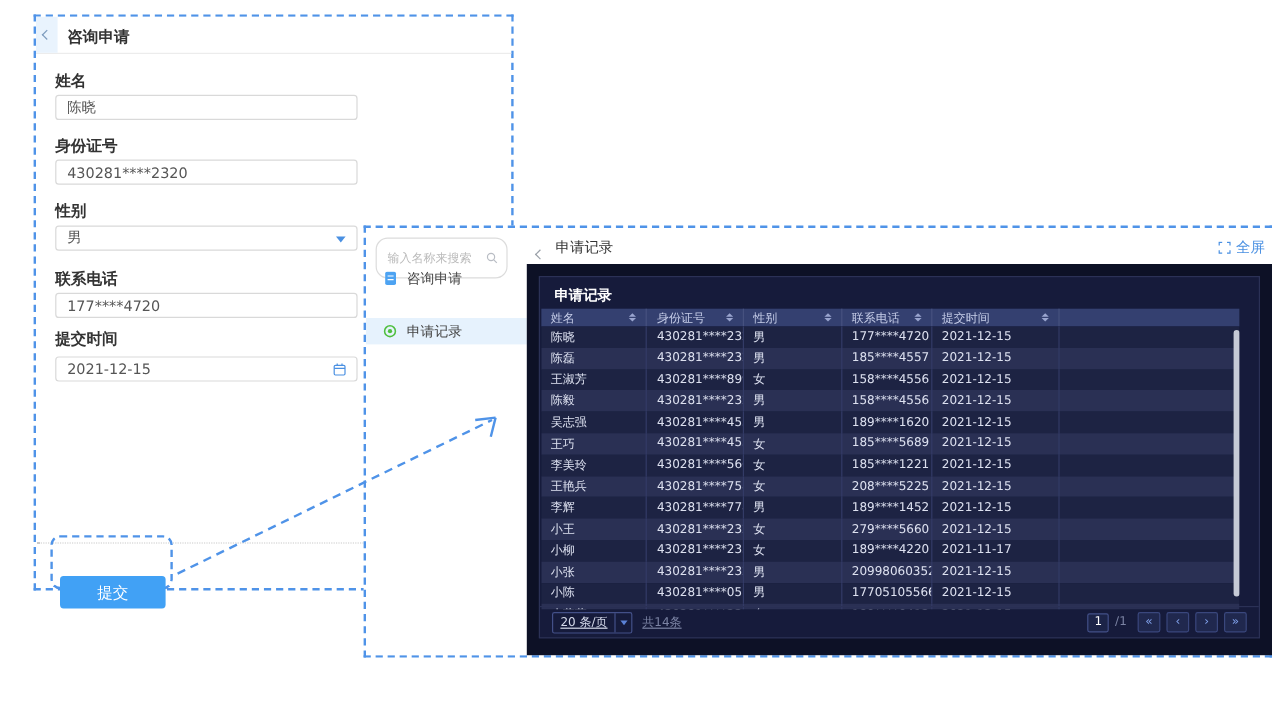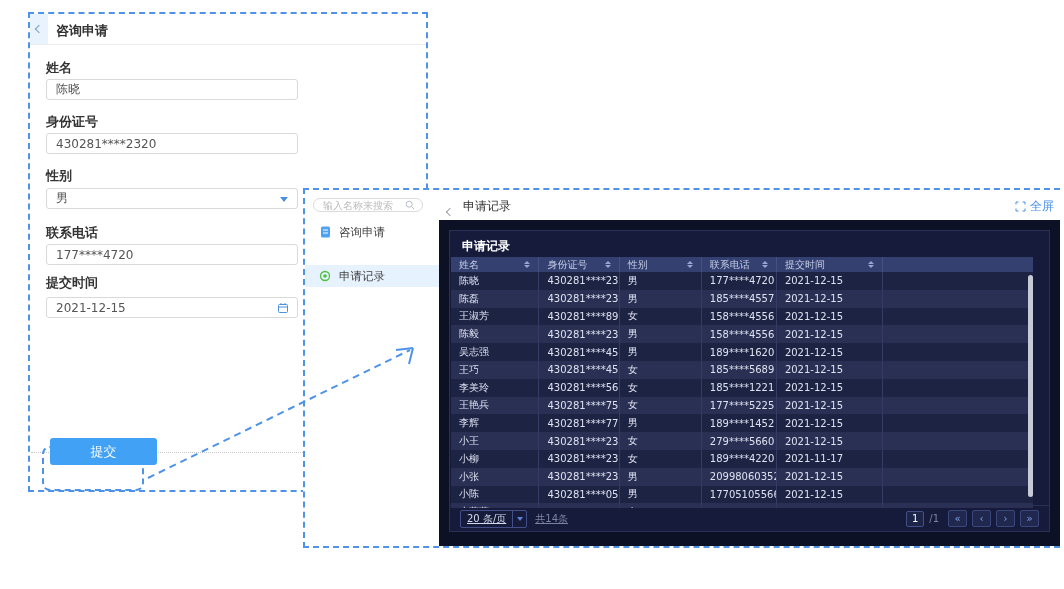--- a/index.html
+++ b/index.html
@@ -20,29 +20,29 @@
   .f-label { position:absolute; left:16px; font-size:13px; font-weight:bold; color:#333; }
   .f-input {
     position:absolute; left:16px; width:252px; height:21px; border:1px solid #d9d9d9; border-radius:3px;
     font-size:12px; color:#555; display:flex; align-items:center; padding-left:9px; background:#fff;
   }
   .caret-down { position:absolute; right:9px; top:8px; width:0; height:0; border-left:4px solid transparent; border-right:4px solid transparent; border-top:5px solid #4a90e2; }
   .cal-icon { position:absolute; right:8px; top:4px; }
   .divider-dotted { position:absolute; left:1px; right:1px; top:438px; border-top:1px dotted #c9c9c9; }
   .submit-sel { position:absolute; left:12px; top:432px; width:102px; height:45px; border:2px dashed #4f93e8; border-radius:8px; }
   .submit-btn {
-    position:absolute; left:20px; top:424px; width:107px; height:27px; background:#41a1f5; border:none; border-radius:3px;
+    position:absolute; left:20px; top:466px; width:88px; height:27px; background:#41a1f5; border:none; border-radius:3px;
     color:#fff; font-size:13px; display:flex; align-items:center; justify-content:center; cursor:pointer;
   }
   
   .arrow-svg { position:absolute; left:140px; top:338px; width:285px; height:150px; z-index:5; pointer-events:none; }
   
   .region-right { position:absolute; left:303px; top:188px; width:757px; height:360px; border:2px dashed #4f93e8; background:#fff; z-index:2; }
   .menu-col { position:absolute; left:0; top:0; width:134px; height:100%; background:#fff; }
-  .search-pill { position:absolute; left:8px; top:8px; width:110px; height:14px; border:1px solid #dcdcdc; border-radius:10px; display:flex; align-items:center; padding:0 7px; background:#fff; }
+  .search-pill { position:absolute; left:8px; top:8px; width:110px; height:34px; border:1px solid #dcdcdc; border-radius:10px; display:flex; align-items:center; padding:0 7px; background:#fff; }
   .search-pill input { border:none; outline:none; flex:1; min-width:0; font-size:10px; color:#777; background:transparent; font-family:inherit; }
   .search-pill input::placeholder { color:#bbb; }
   .menu-item { position:absolute; left:0; width:134px; height:22px; display:flex; align-items:center; padding-left:14px; font-size:11.5px; color:#444; cursor:pointer; }
   .menu-item.active { background:#e6f2fd; }
   .mi-icon { width:12px; height:12px; margin-right:8px; display:flex; align-items:center; justify-content:center; }
   
   .rp-topbar { position:absolute; left:134px; top:0; width:623px; height:30px; background:#fff; }
   .rp-back { position:absolute; left:8px; top:10px; cursor:pointer; }
   .rp-back .chev { border-color:#9aa0a8; }
   .rp-title { position:absolute; left:24px; top:8px; font-size:12px; color:#333; }
@@ -270,21 +270,21 @@
     <div class="td c1">430281****5665</div>
     <div class="td c2">女</div>
     <div class="td c3">185****1221</div>
     <div class="td c4">2021-12-15</div>
     <div class="td c5"></div>
   </div>
             <div class="tr">
     <div class="td c0">王艳兵</div>
     <div class="td c1">430281****7585</div>
     <div class="td c2">女</div>
-    <div class="td c3">177****5225</div>
+    <div class="td c3">208****5225</div>
     <div class="td c4">2021-12-15</div>
     <div class="td c5"></div>
   </div>
             <div class="tr">
     <div class="td c0">李辉</div>
     <div class="td c1">430281****7788</div>
     <div class="td c2">男</div>
     <div class="td c3">189****1452</div>
     <div class="td c4">2021-12-15</div>
     <div class="td c5"></div>

